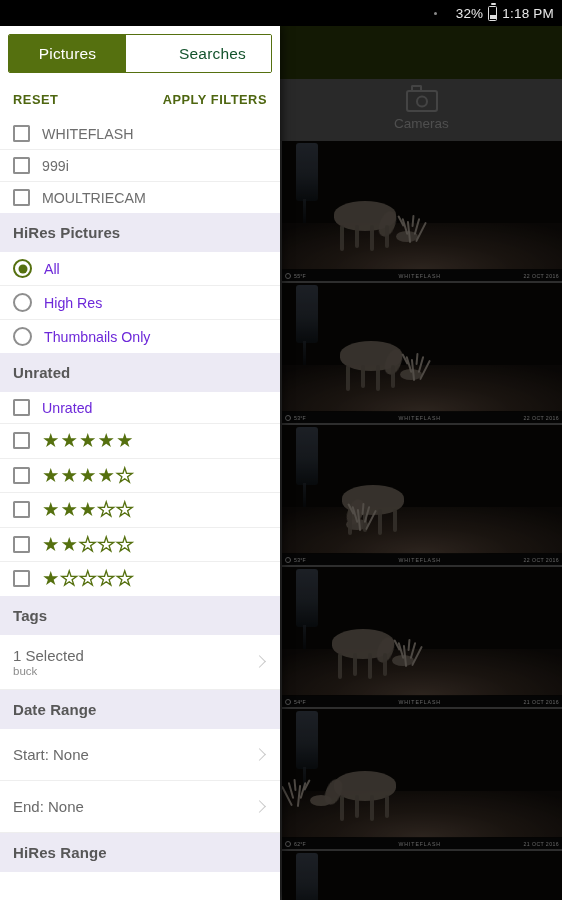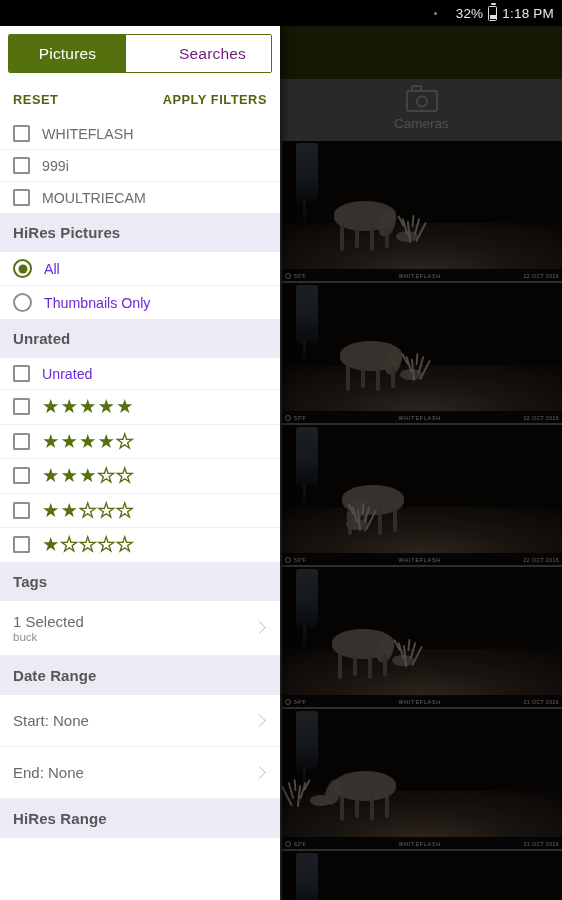--- a/index.html
+++ b/index.html
@@ -107,21 +107,21 @@
   .seg-wrap { padding: 8px 8px 9px 8px; background:#fff; }
   .seg {
     display: flex; width: 100%; height: 39px;
     border: 1px solid #55700f; border-radius: 2px; overflow: hidden;
   }
   .seg button {
     flex: 1; border: none; font-size: 15.5px; cursor: pointer;
     font-family: "Liberation Sans", sans-serif; letter-spacing:.2px;
   }
   .seg .on  { background: #55700f; color: #fff; }
-  .seg .off { background: #fff; color: #701a75; margin-left: 28px; }
+  .seg .off { background: #fff; color: #14532d; margin-left: 28px; }
 
   .actions {
     display: flex; justify-content: space-between; align-items: center;
     padding: 10px 13px 11px 13px; background:#fff;
   }
   .actions span { color:#4e6610; font-size:12.8px; font-weight:bold; letter-spacing:.55px; cursor:pointer; }
 
   .sec-head {
     background: #eceaf4; padding: 11px 13px 11px 13px;
     color: #575757; font-size: 15px; font-weight: bold; letter-spacing:.1px;
@@ -474,20 +474,24 @@
     <div class="row noline">
       <span class="cbx"></span>
       <span class="row-label">MOULTRIECAM</span>
     </div>
 
     <div class="sec-head">HiRes Pictures</div>
     <div class="row">
       <span class="rdo sel"></span>
       <span class="row-label dark">All</span>
     </div>
+    <div class="row">
+      <span class="rdo"></span>
+      <span class="row-label dark">High Res</span>
+    </div>
     <div class="row noline">
       <span class="rdo"></span>
       <span class="row-label dark">Thumbnails Only</span>
     </div>
 
     <div class="sec-head">Unrated</div>
     <div class="row">
       <span class="cbx"></span>
       <span class="row-label dark">Unrated</span>
     </div>

